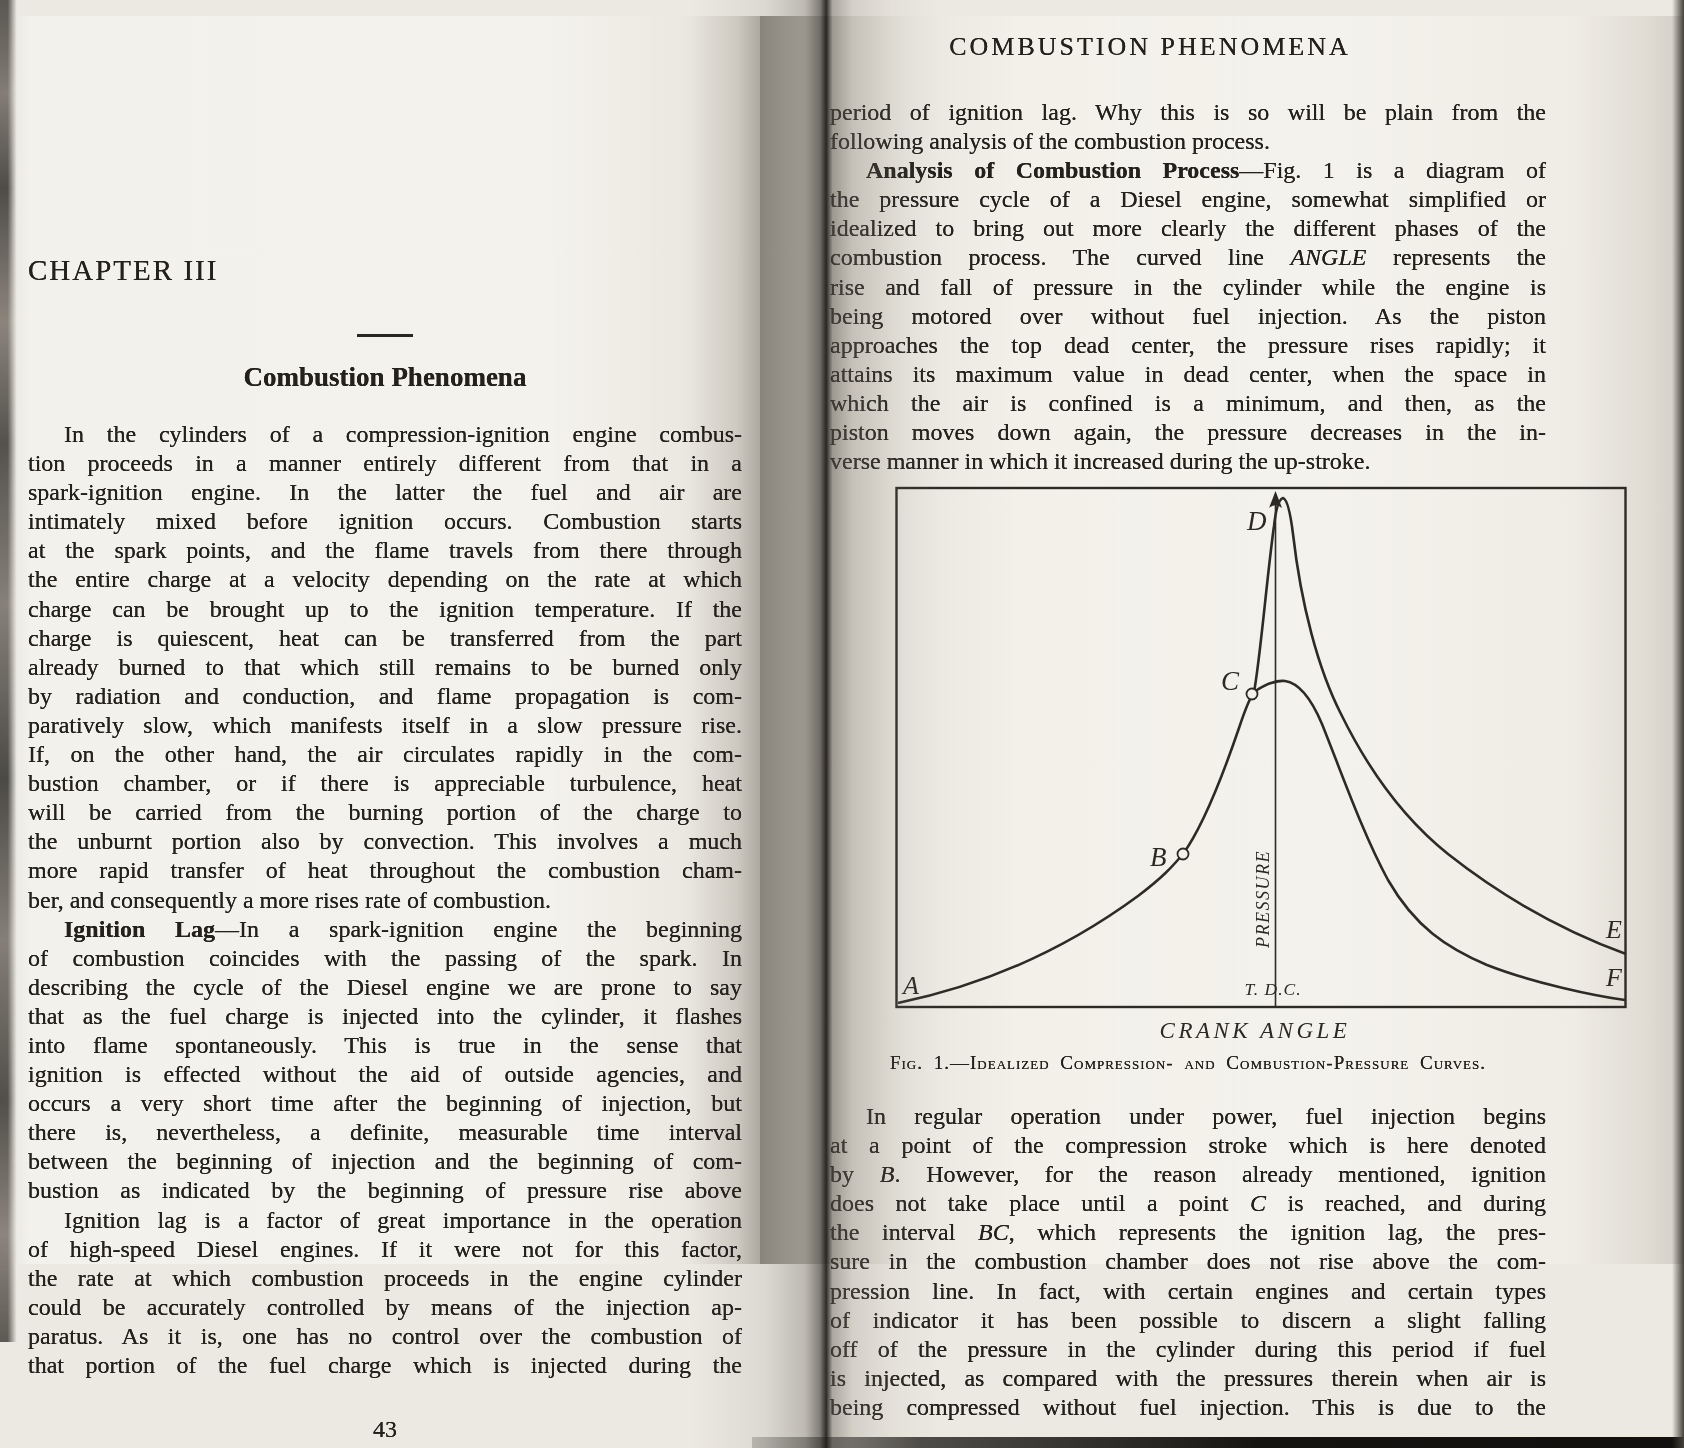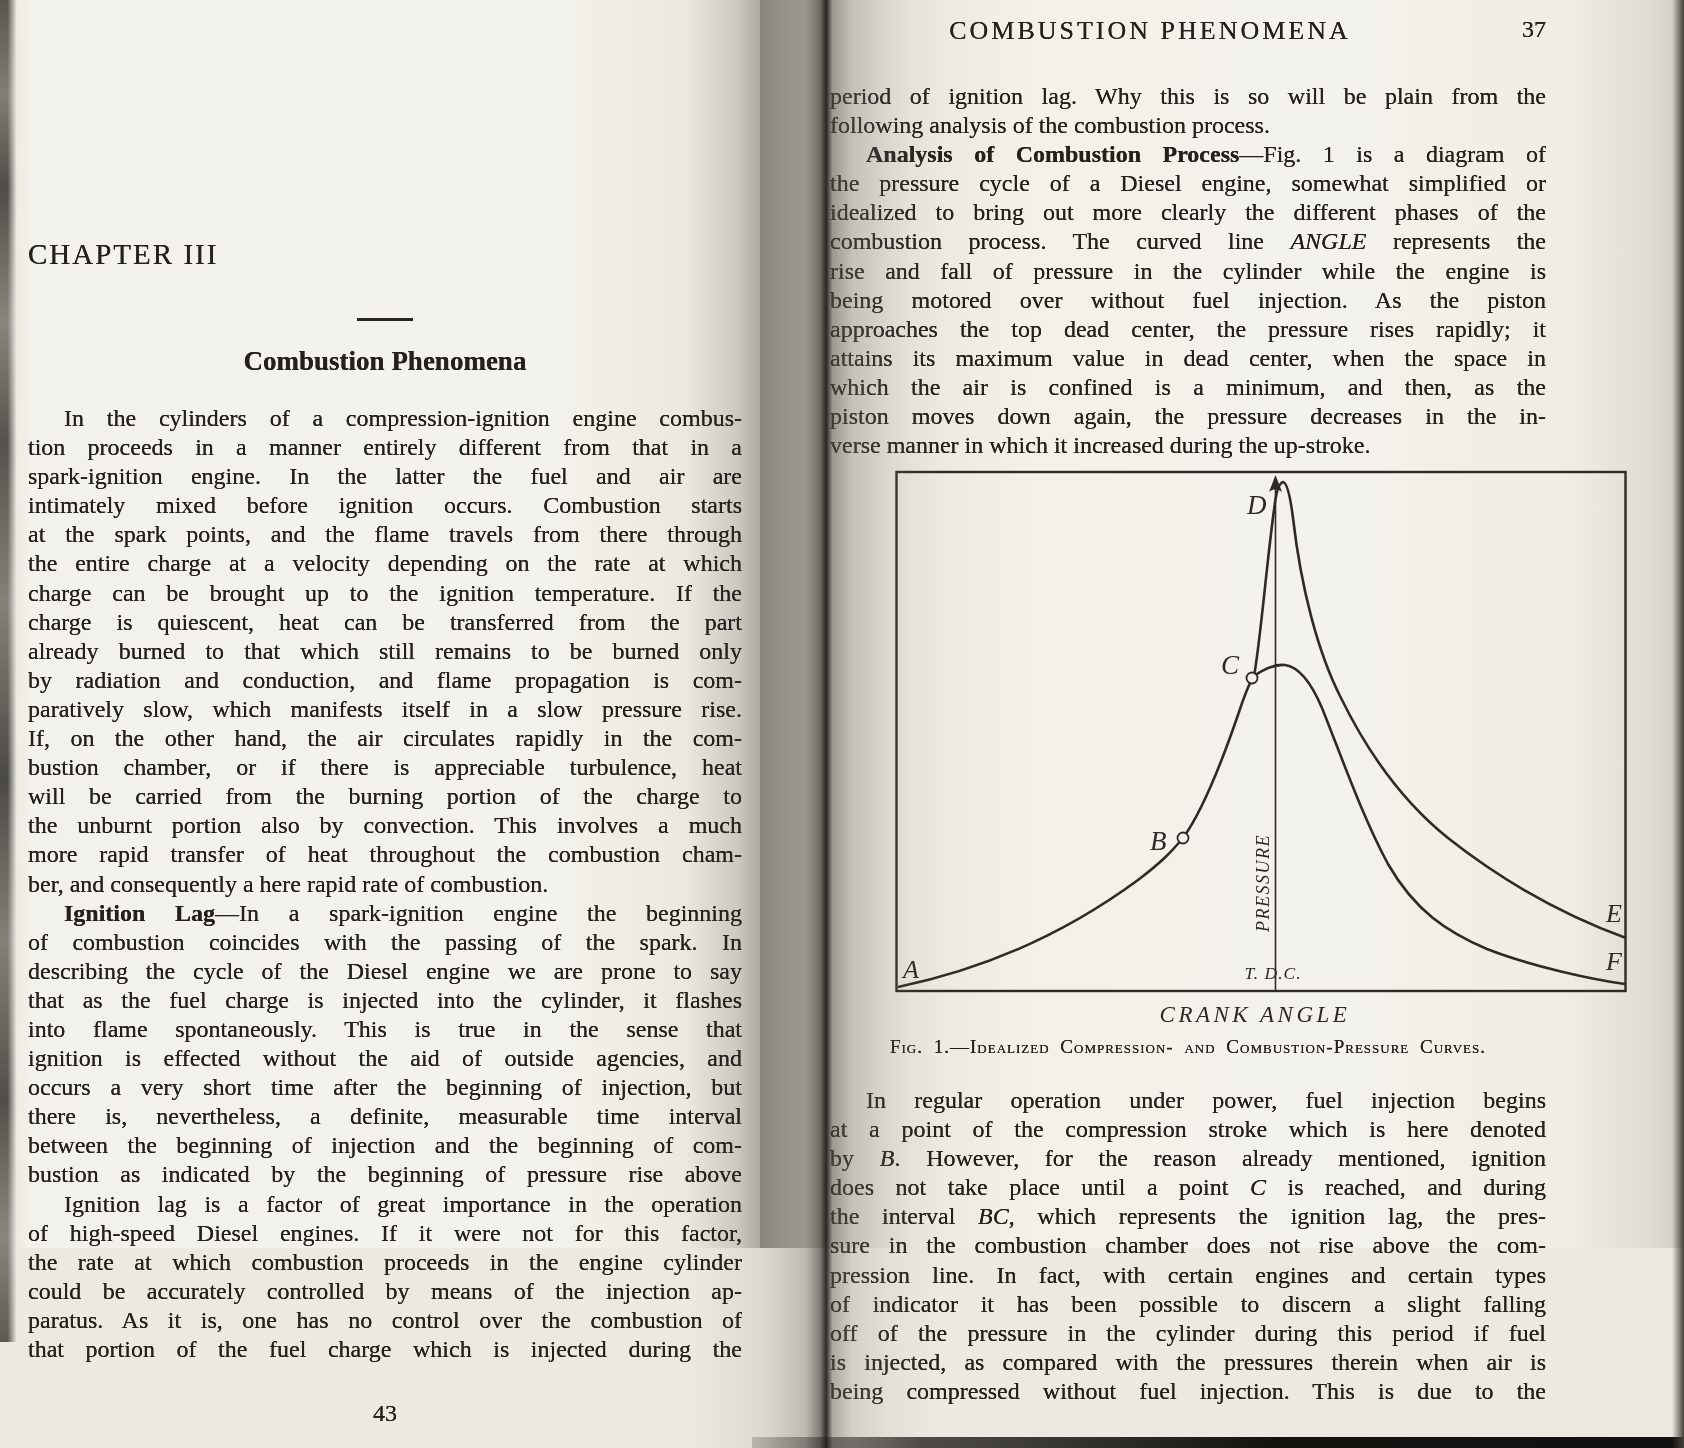--- a/index.html
+++ b/index.html
@@ -3,21 +3,21 @@
 <meta charset="utf-8">
 <style>
   html,body{margin:0;padding:0;background:#d8d4cc;}
   .canvas{
     position:relative; width:1684px; height:1448px; overflow:hidden;
     background:#ece9e2;
     font-family:"Liberation Serif","DejaVu Serif",serif;
     color:#24211d;
   }
   
-  .page{position:absolute;top:0;height:1248px;}
+  .page{position:absolute;top:16px;height:1248px;}
   .page-left{
     left:0;width:760px;
     background:linear-gradient(90deg,#e6e3dc 0%,#f3f1eb 4%,#f4f2ec 72%,#ebe8e1 90%,#d6d2ca 97%,#b7b2a9 100%);
   }
   .page-right{
     left:760px;width:924px;
     background:linear-gradient(90deg,#8e897f 0%,#b7b2a8 4%,#d6d2c9 9%,#e9e6df 16%,#f2f0e9 28%,#f4f2ec 62%,#efece5 88%,#e0dcd4 96%,#d2cec5 100%);
   }
   
   .gutter-shadow{
@@ -89,21 +89,21 @@
           <div class="tline">charge can be brought up to the ignition temperature. If the</div>
           <div class="tline">charge is quiescent, heat can be transferred from the part</div>
           <div class="tline">already burned to that which still remains to be burned only</div>
           <div class="tline">by radiation and conduction, and flame propagation is com-</div>
           <div class="tline">paratively slow, which manifests itself in a slow pressure rise.</div>
           <div class="tline">If, on the other hand, the air circulates rapidly in the com-</div>
           <div class="tline">bustion chamber, or if there is appreciable turbulence, heat</div>
           <div class="tline">will be carried from the burning portion of the charge to</div>
           <div class="tline">the unburnt portion also by convection. This involves a much</div>
           <div class="tline">more rapid transfer of heat throughout the combustion cham-</div>
-          <div class="tline tlast">ber, and consequently a here rapid rate of combustion.</div>
+          <div class="tline tlast">ber, and consequently a more rises rate of combustion.</div>
         </div>
         <div class="para indent">
           <div class="tline"><b>Ignition Lag</b>—In a spark-ignition engine the beginning</div>
           <div class="tline">of combustion coincides with the passing of the spark. In</div>
           <div class="tline">describing the cycle of the Diesel engine we are prone to say</div>
           <div class="tline">that as the fuel charge is injected into the cylinder, it flashes</div>
           <div class="tline">into flame spontaneously. This is true in the sense that</div>
           <div class="tline">ignition is effected without the aid of outside agencies, and</div>
           <div class="tline">occurs a very short time after the beginning of injection, but</div>
           <div class="tline">there is, nevertheless, a definite, measurable time interval</div>
@@ -117,21 +117,20 @@
           <div class="tline">could be accurately controlled by means of the injection ap-</div>
           <div class="tline">paratus. As it is, one has no control over the combustion of</div>
           <div class="tline">that portion of the fuel charge which is injected during the</div>
         </div>
       </div>
     <div class="col folio" style="left:28px;top:1400px;width:714px;text-align:center;">43</div>
   </div>
 
   <div class="page page-right">
     <div class="col running-header" style="left:70px;top:16px;width:640px;">COMBUSTION PHENOMENA</div>
-    <div class="col folio" style="left:70px;top:16px;width:716px;text-align:right;">37</div>
 
     <div class="col body-text" style="left:70px;top:82px;width:716px;">
         <div class="para">
           <div class="tline">period of ignition lag. Why this is so will be plain from the</div>
           <div class="tline tlast">following analysis of the combustion process.</div>
         </div>
         <div class="para indent">
           <div class="tline"><b>Analysis of Combustion Process</b>—Fig. 1 is a diagram of</div>
           <div class="tline">the pressure cycle of a Diesel engine, somewhat simplified or</div>
           <div class="tline">idealized to bring out more clearly the different phases of the</div>

